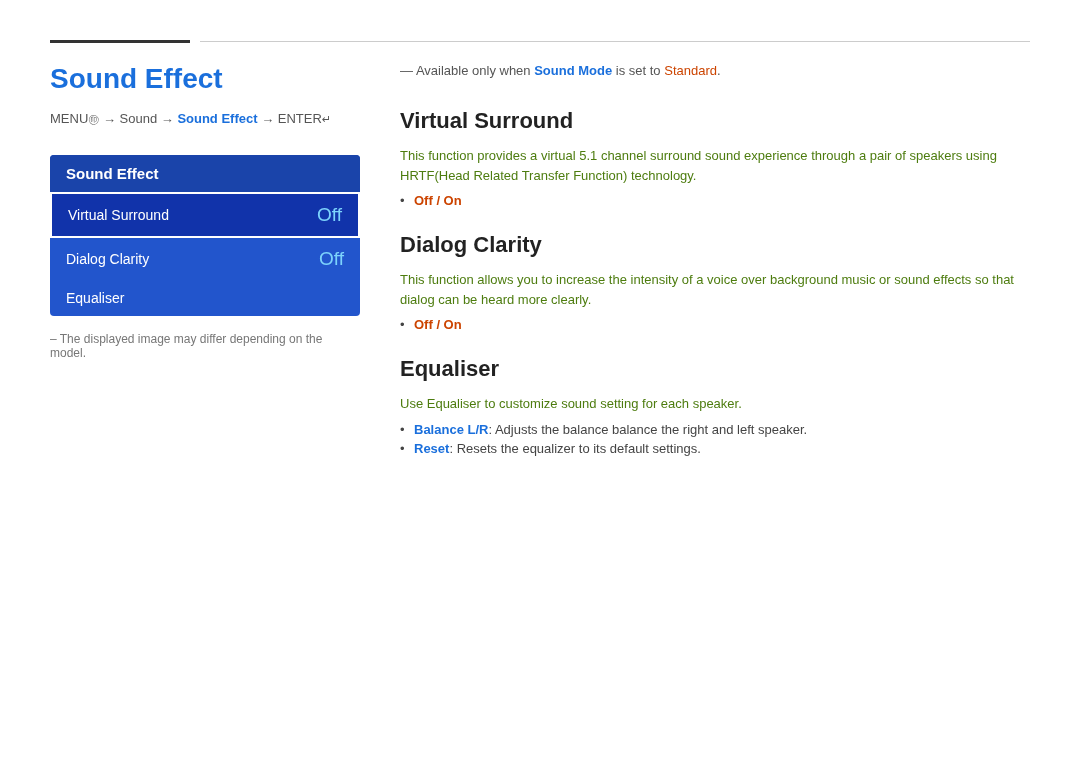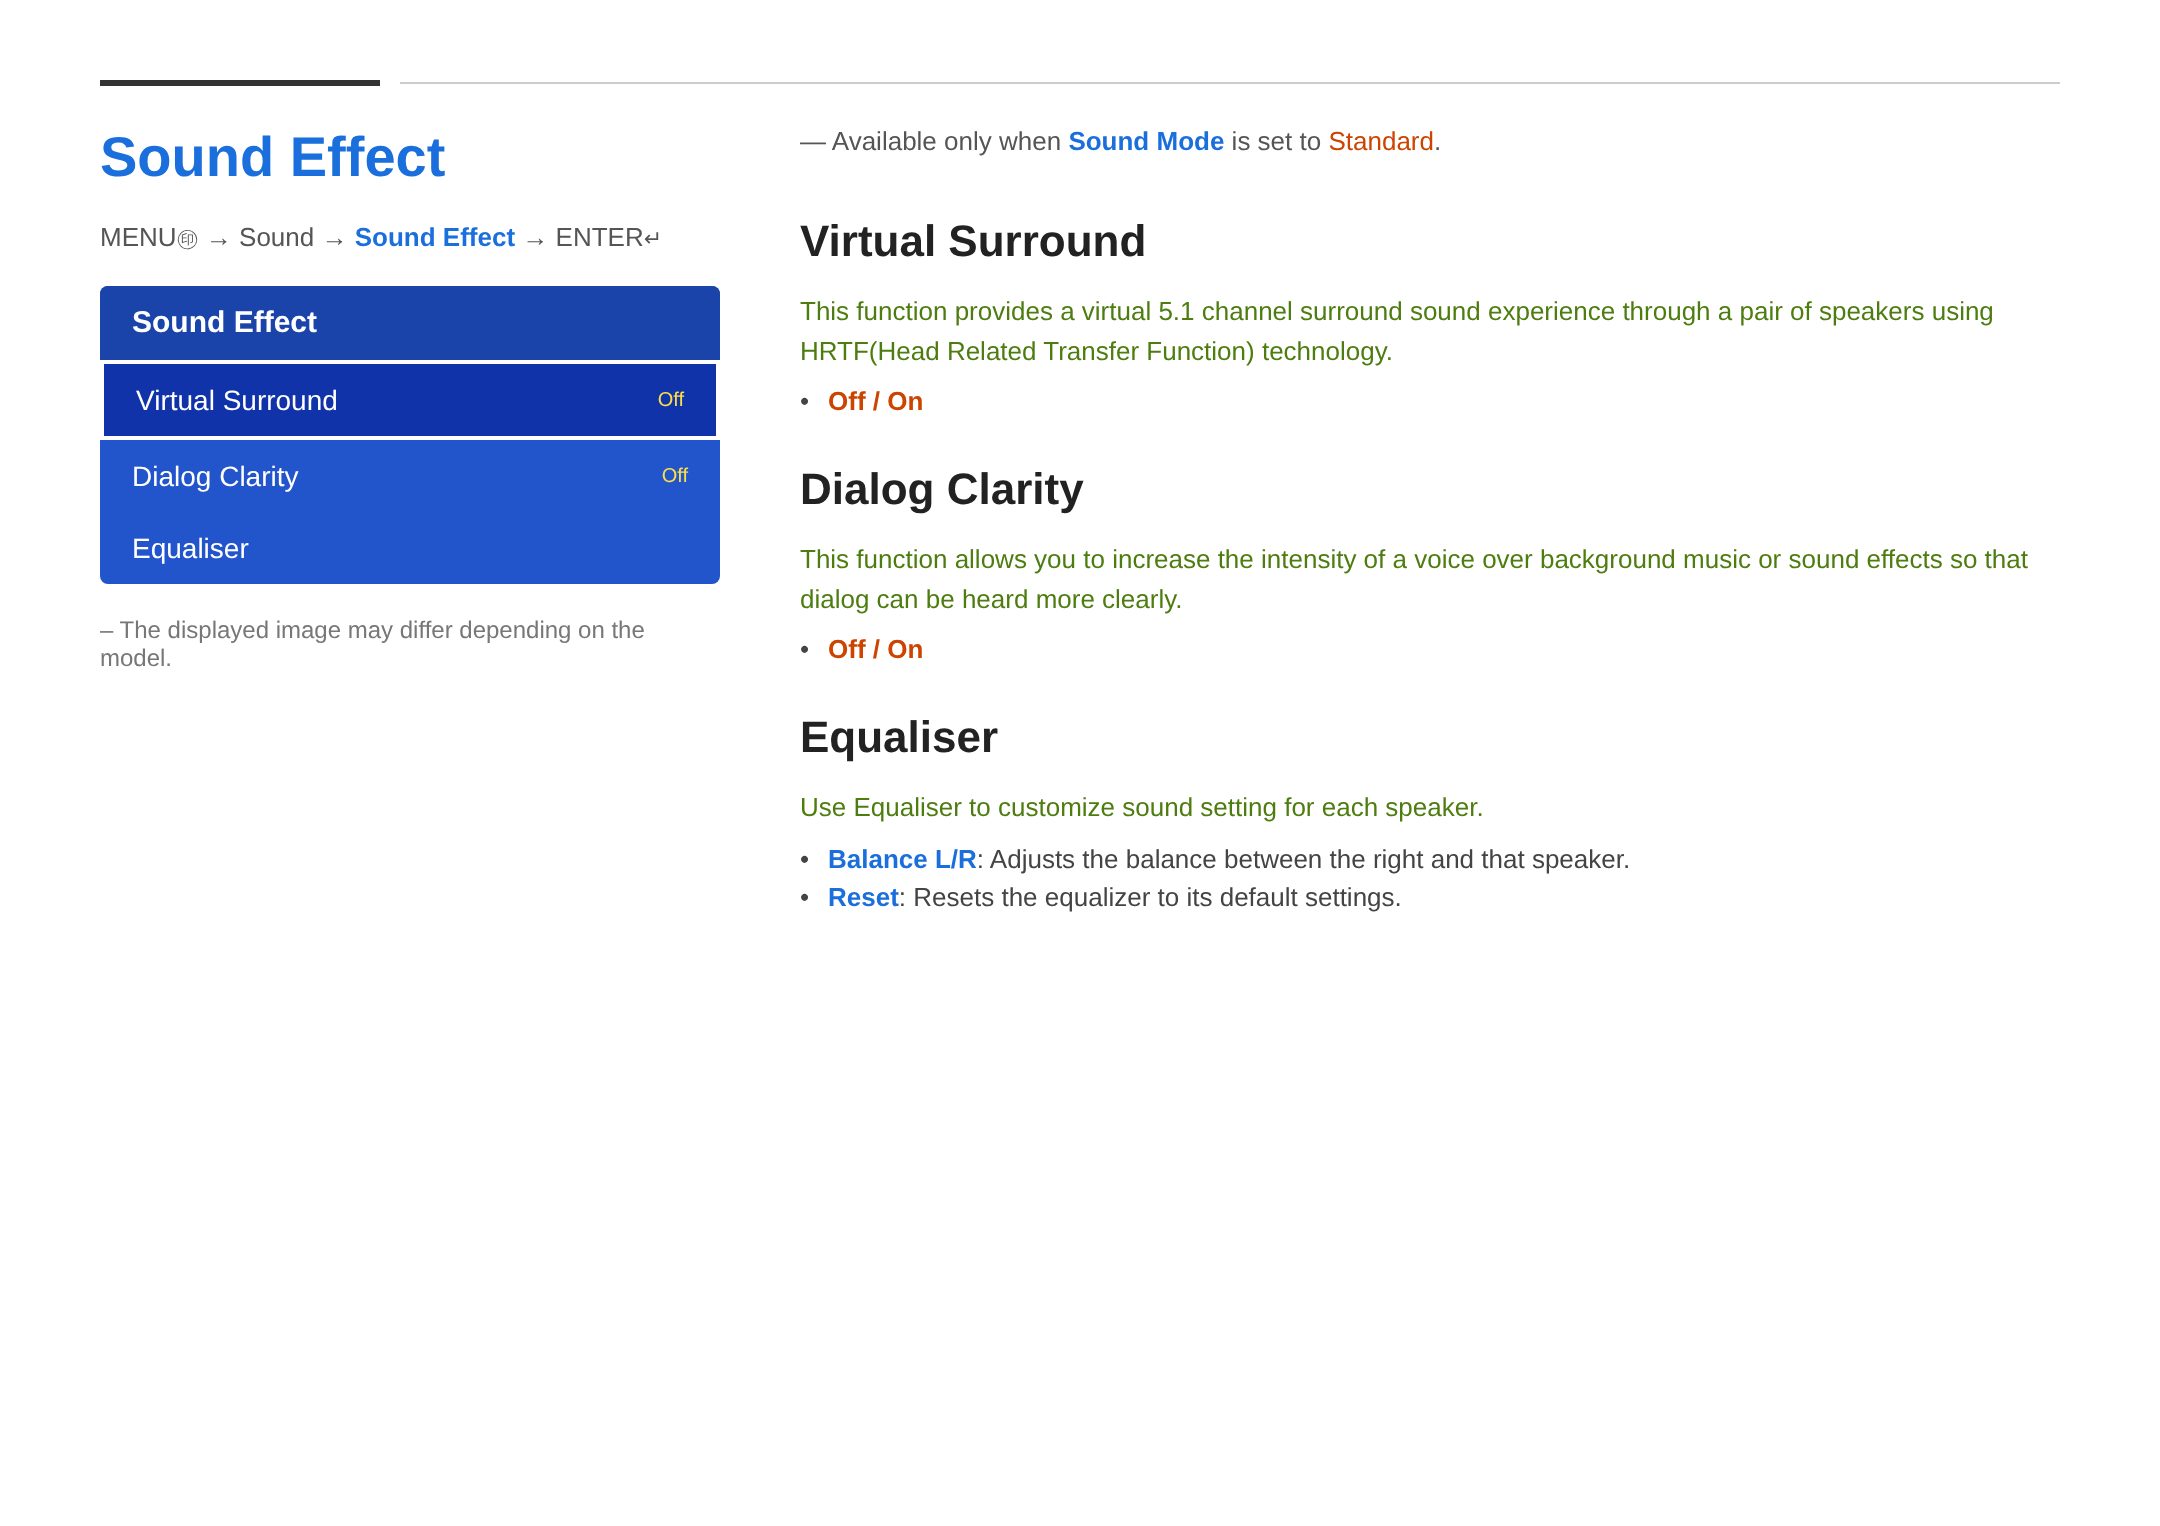--- a/index.html
+++ b/index.html
@@ -32,21 +32,21 @@
     .page-title {
       font-size: 28px;
       font-weight: bold;
       color: #1a6fdc;
       margin-bottom: 16px;
     }
 
     .breadcrumb {
       font-size: 13px;
       color: #555;
-      margin-bottom: 16px;
+      margin-bottom: 28px;
     }
     .breadcrumb .highlight {
       color: #1a6fdc;
       font-weight: bold;
     }
 
     .left-panel {
       float: left;
       width: 310px;
       margin-right: 40px;
@@ -72,22 +72,22 @@
       padding: 10px 16px;
       color: #ffffff;
       font-size: 14px;
       cursor: pointer;
     }
     .menu-item.active {
       background: #1133aa;
       border: 2px solid #ffffff;
     }
     .menu-item .item-value {
-      color: #fde047;
-      font-size: 10px;
+      color: #7dd3fc;
+      font-size: 19px;
     }
 
     .note-text {
       font-size: 12px;
       color: #777;
       margin-top: 10px;
     }
 
     .right-panel {
       margin-left: 350px;
@@ -228,21 +228,21 @@
       </ul>
     </div>
 
     <div class="section-divider">
       <h2 class="section-title">Equaliser</h2>
       <p class="section-desc">
         <span>Use </span><span class="highlight-blue">Equaliser</span><span> to customize sound setting for each speaker.</span>
       </p>
       <ul class="bullet-list">
         <li>
-          <span class="highlight-blue">Balance L/R</span><span>: Adjusts the balance between the right and that speaker.</span>
+          <span class="highlight-blue">Balance L/R</span><span>: Adjusts the balance balance the right and left speaker.</span>
         </li>
         <li>
           <span class="highlight-blue">Reset</span><span>: Resets the equalizer to its default settings.</span>
         </li>
       </ul>
     </div>
   </div>
 </div>
 
 </body></html>

